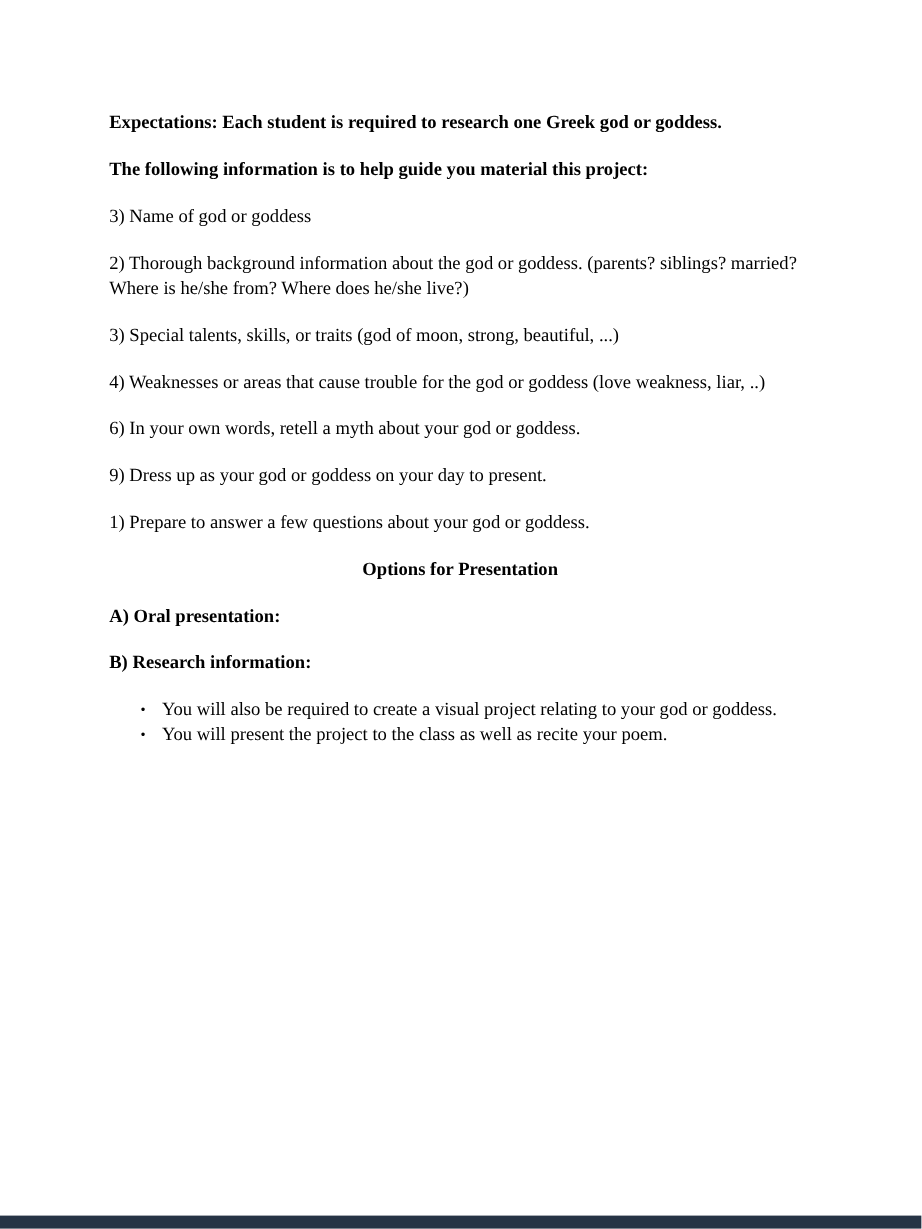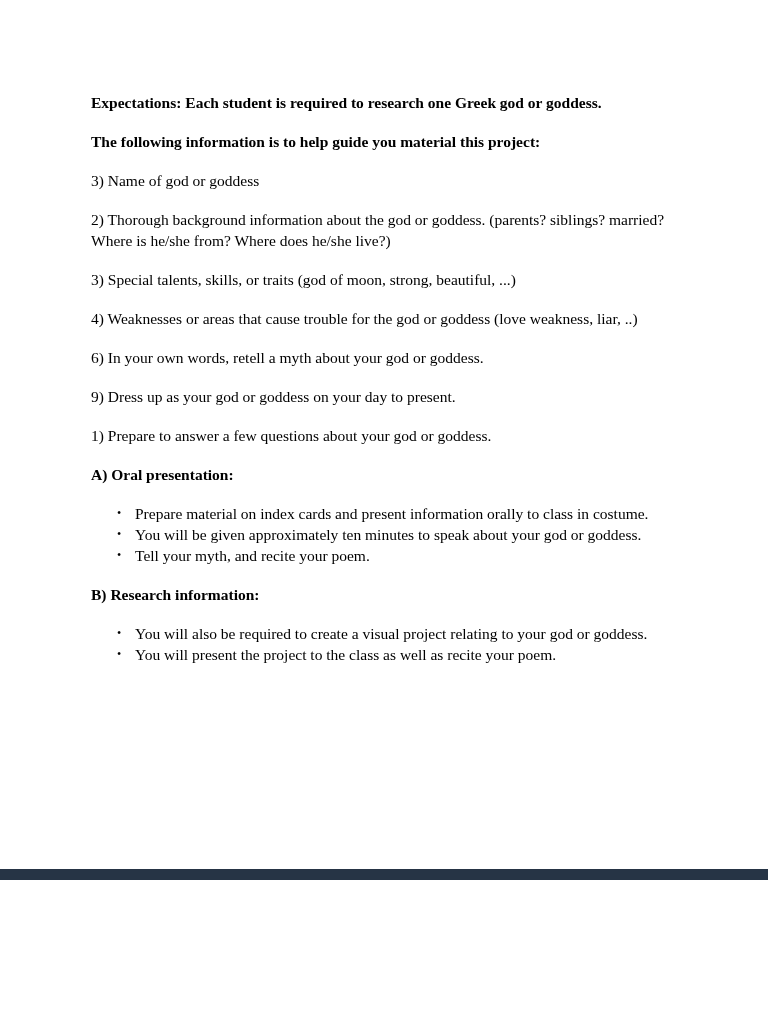--- a/index.html
+++ b/index.html
@@ -7,21 +7,21 @@
     padding: 0;
     background: #ffffff;
     width: 768px;
     height: 1024px;
     overflow: hidden;
     font-family: "Liberation Serif", "DejaVu Serif", serif;
   }
   .page {
     position: relative;
     width: 768px;
-    height: 880px;
+    height: 1024px;
     background: #ffffff;
     box-sizing: border-box;
     padding: 92px 92px 0 91px;
     color: #000000;
     font-size: 15.5px;
     line-height: 21px;
   }
   .page p {
     margin: 0 0 18px 0;
   }
@@ -63,28 +63,24 @@
   <p class="bold">The following information is to help guide you material this project:</p>
 
   <p>3) Name of god or goddess</p>
   <p>2) Thorough background information about the god or goddess. (parents? siblings? married? Where is he/she from? Where does he/she live?)</p>
   <p>3) Special talents, skills, or traits (god of moon, strong, beautiful, ...)</p>
   <p>4) Weaknesses or areas that cause trouble for the god or goddess (love weakness, liar, ..)</p>
   <p>6) In your own words, retell a myth about your god or goddess.</p>
   <p>9) Dress up as your god or goddess on your day to present.</p>
   <p>1) Prepare to answer a few questions about your god or goddess.</p>
 
+  <p class="bold center">Options for Presentation</p>
 
   <p class="bold">A) Oral presentation:</p>
 
-  <ul class="bullets">
-    <li>Prepare material on index cards and present information orally to class in costume.</li>
-    <li>You will be given approximately ten minutes to speak about your god or goddess.</li>
-    <li>Tell your myth, and recite your poem.</li>
-  </ul>
 
   <p class="bold">B) Research information:</p>
 
   <ul class="bullets">
     <li>You will also be required to create a visual project relating to your god or goddess.</li>
     <li>You will present the project to the class as well as recite your poem.</li>
   </ul>
 
   <div class="footer-bar" style="background: rgb(38, 52, 69);"></div>
 </div>

